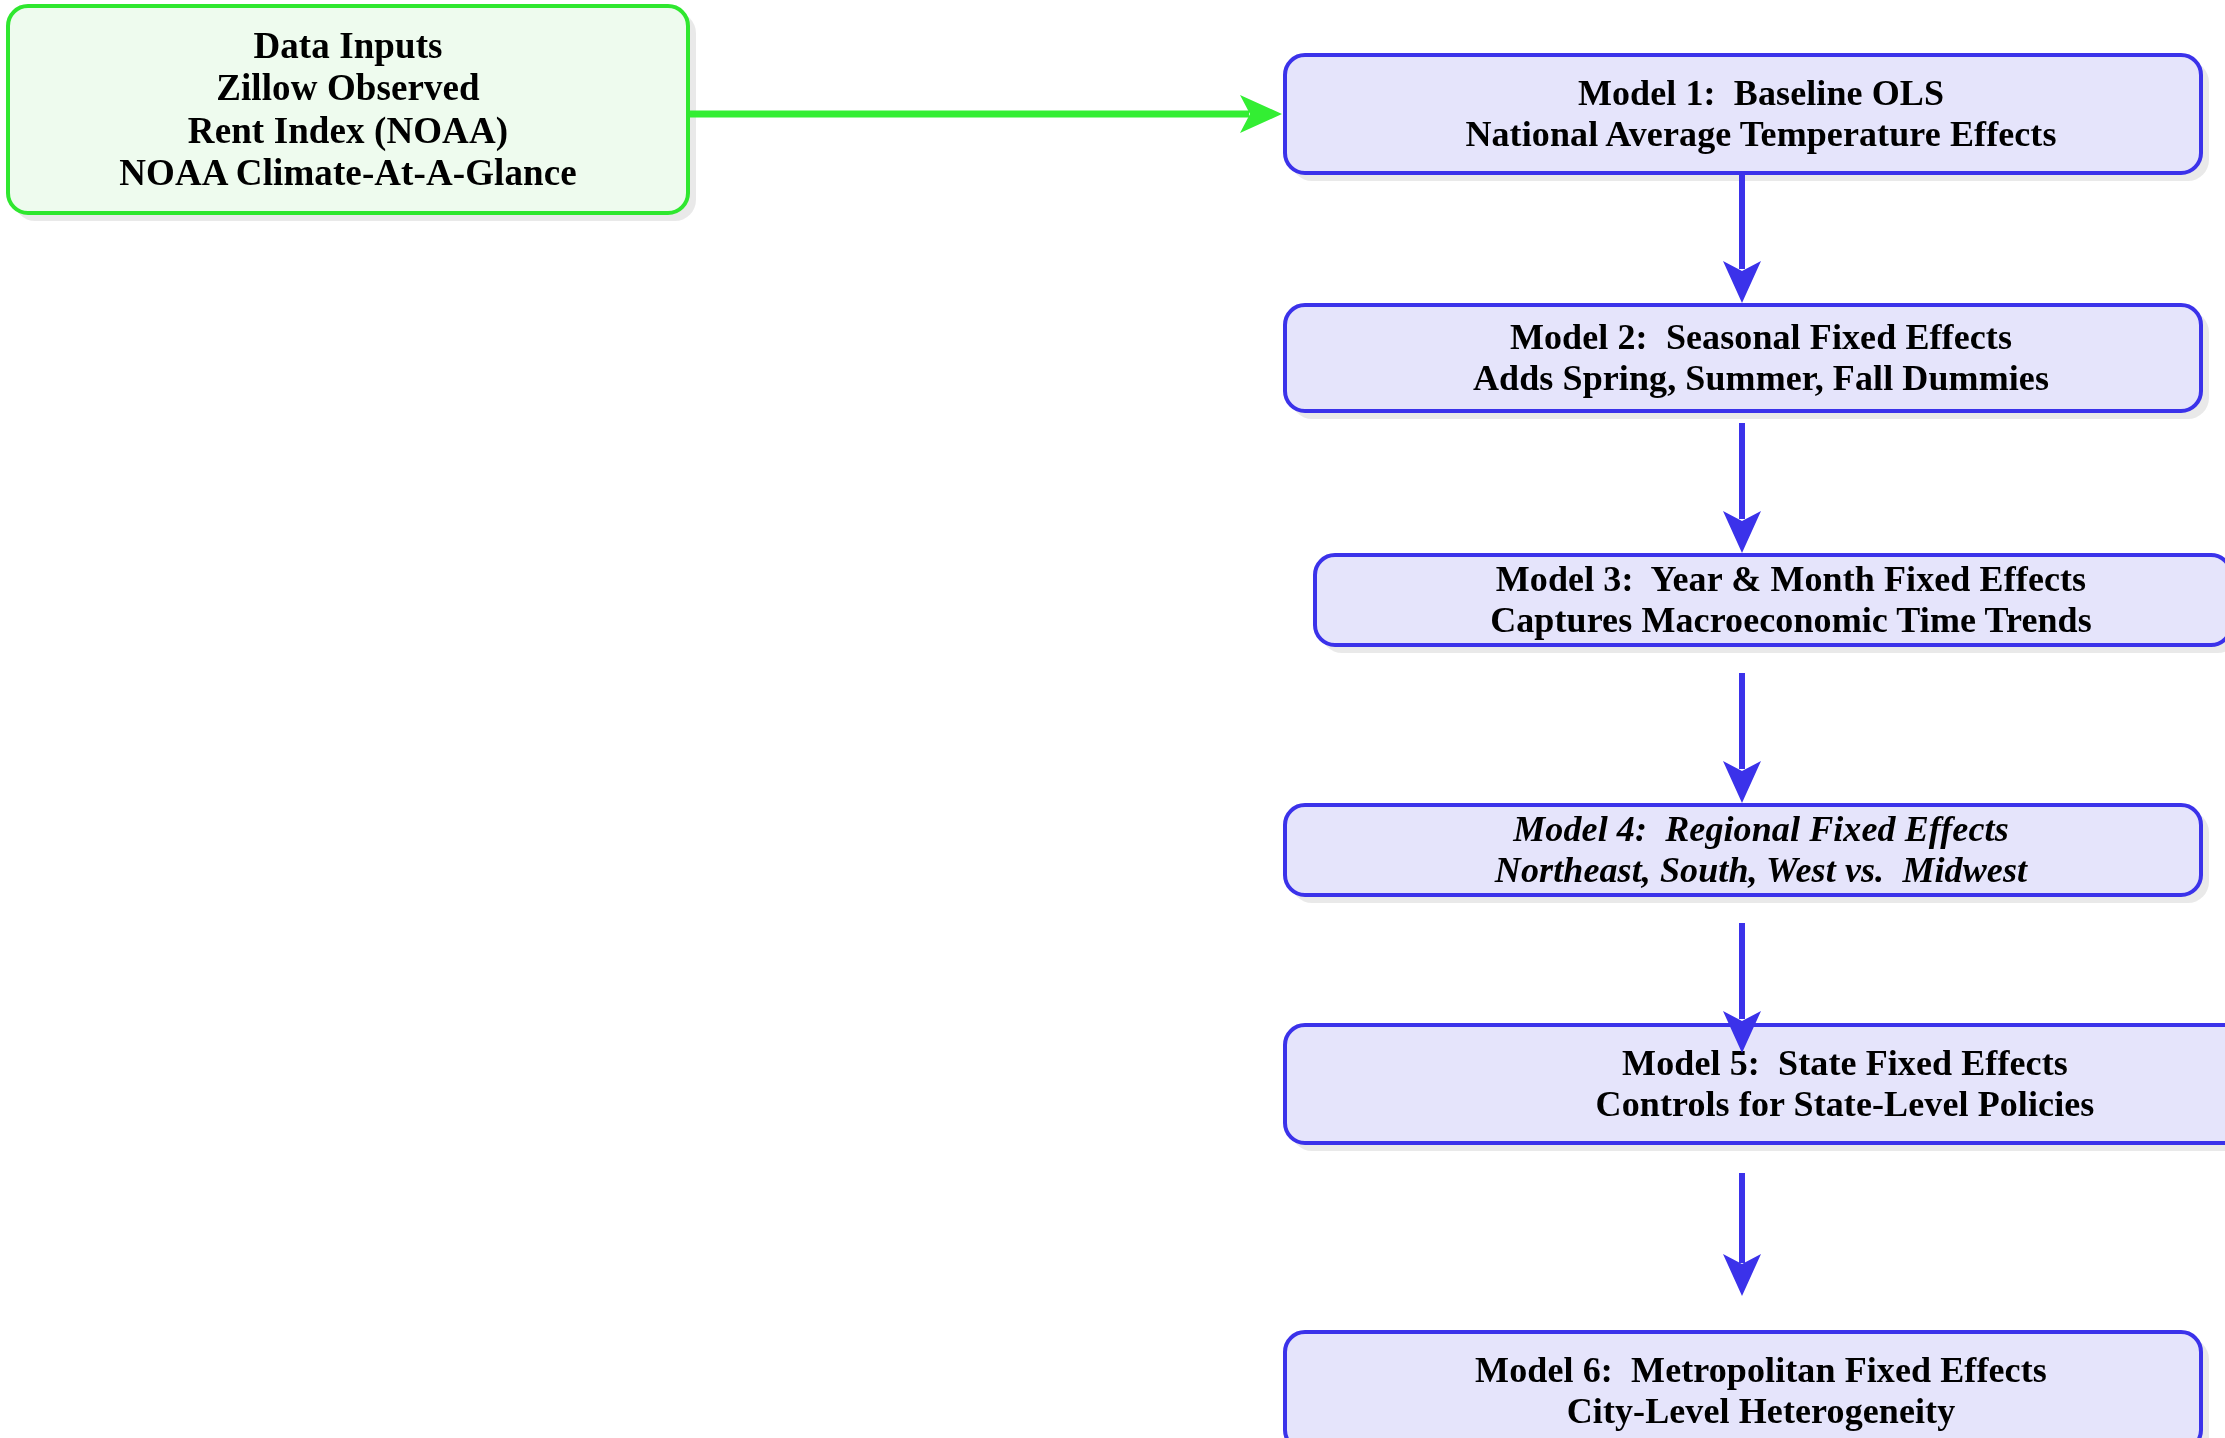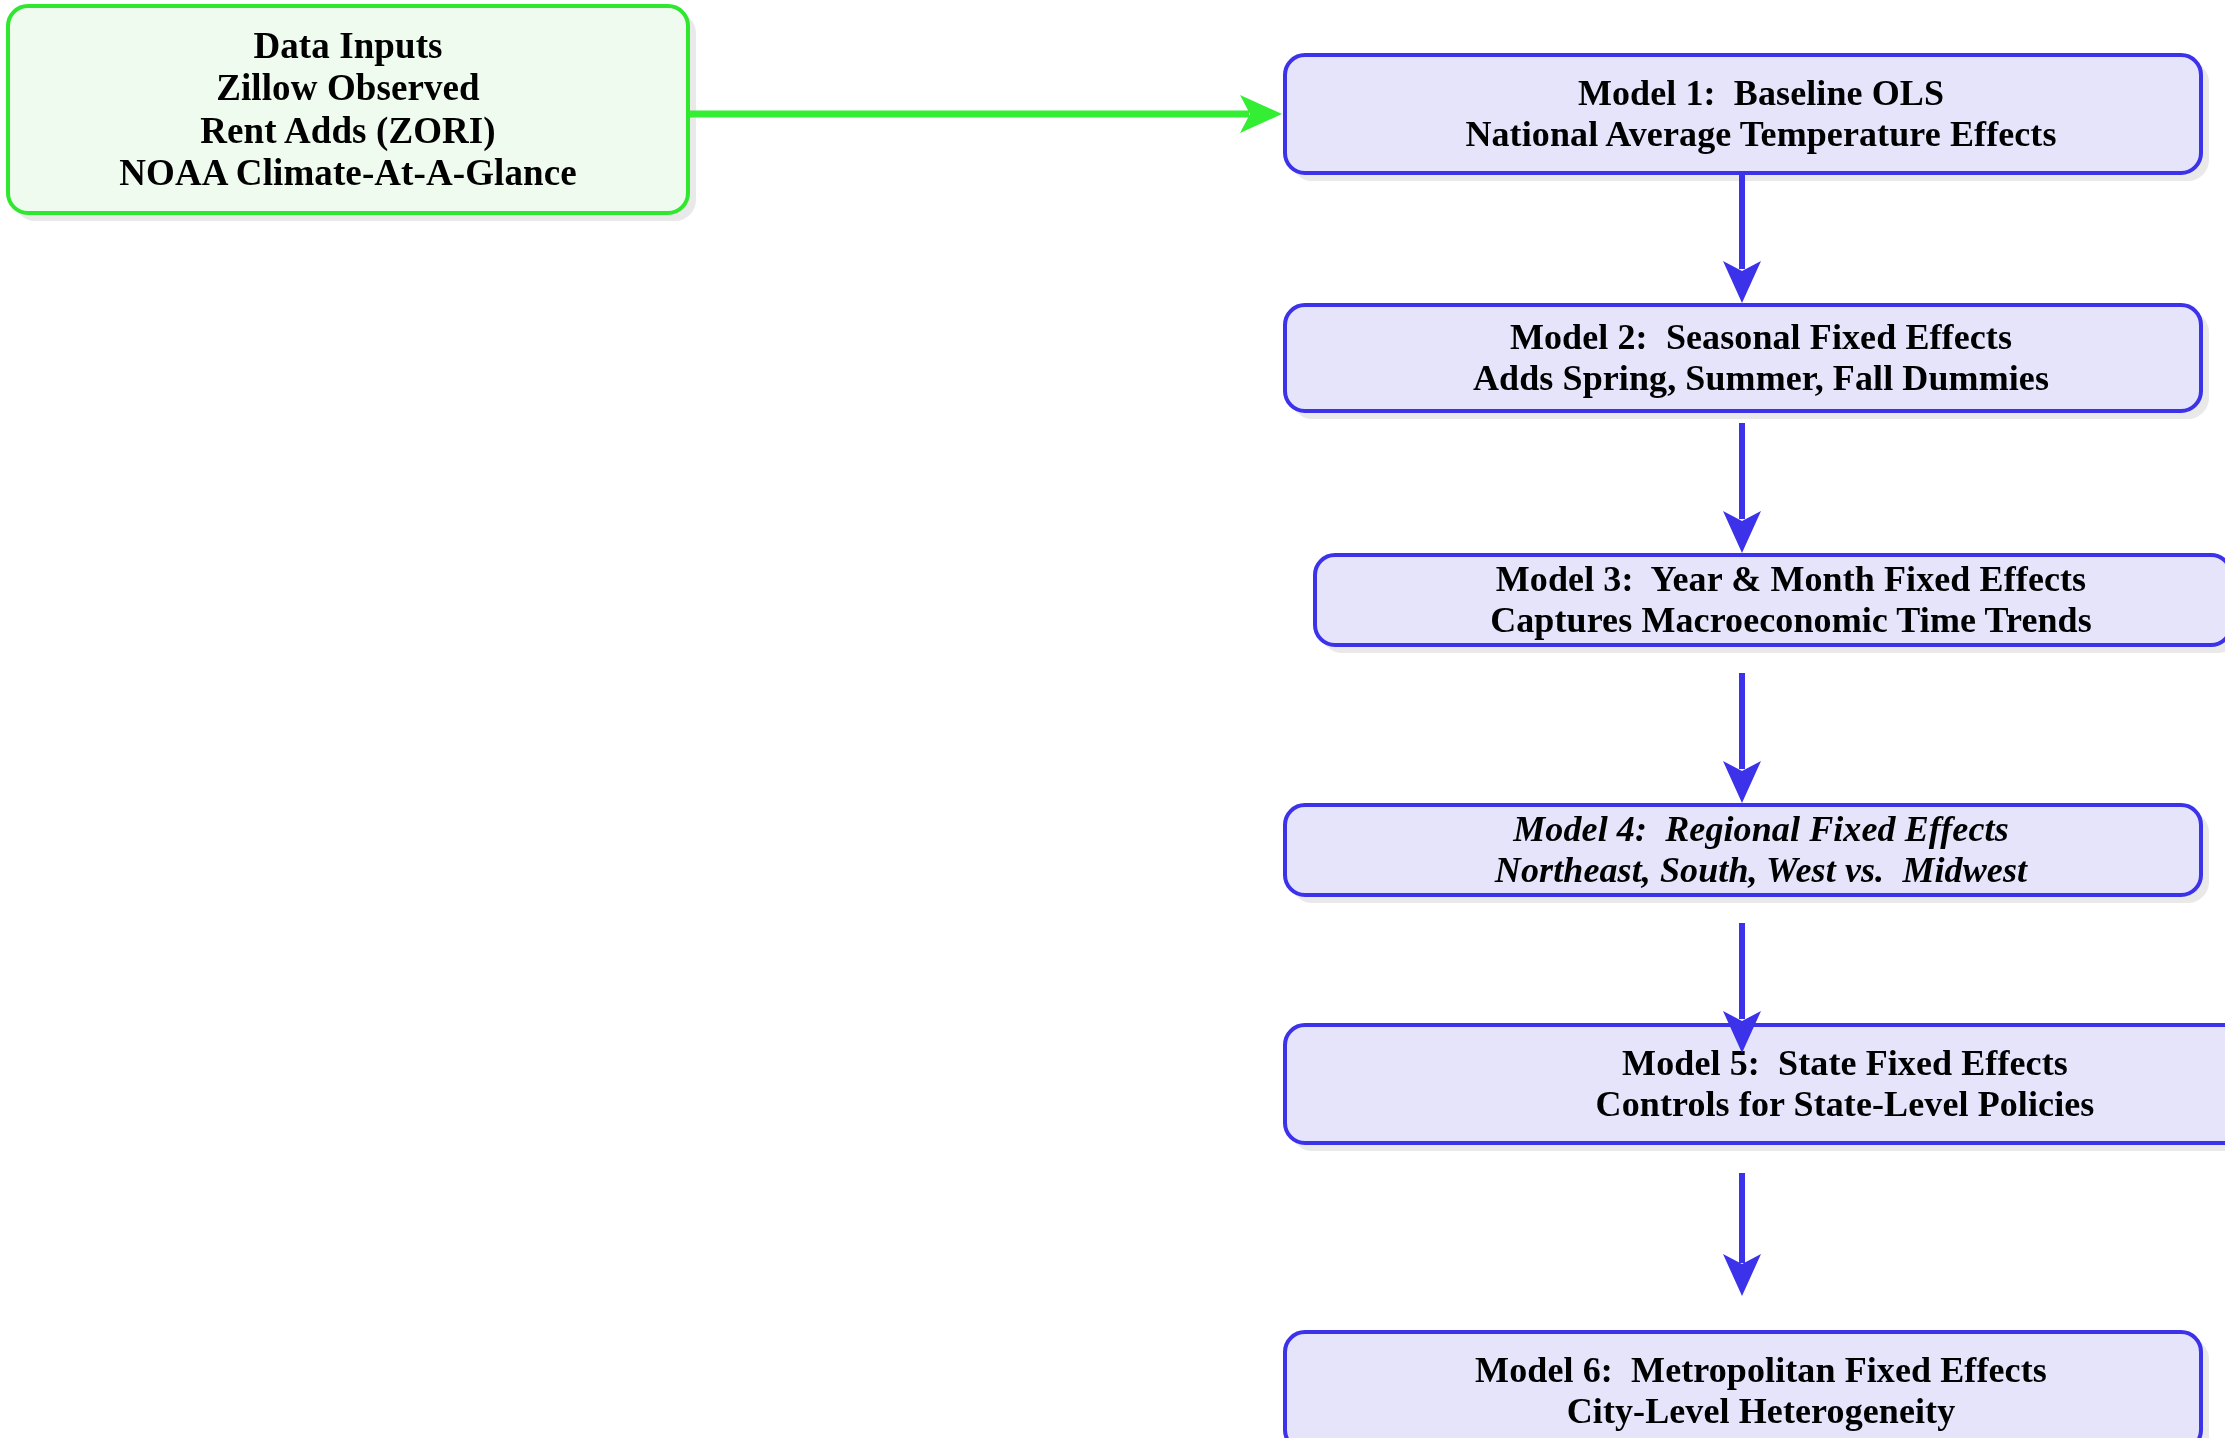--- a/index.html
+++ b/index.html
@@ -65,21 +65,21 @@
   }
 </style>
 </head>
 <body>
 
 <div id="canvas">
 
   <div class="node data-node" style="left:6px; top:4px; width:684px; height:211px;">
     <span class="line">Data Inputs</span>
     <span class="line">Zillow Observed</span>
-    <span class="line">Rent Adds (ZORI)</span>
+    <span class="line">Rent Index (NOAA)</span>
     <span class="line">NOAA Climate-At-A-Glance</span>
   </div>
 
   <div class="node model-node" style="left:1283px; top:53px; width:920px; height:122px;">
     <span class="line">Model 1:  Baseline OLS</span>
     <span class="line">National Average Temperature Effects</span>
   </div>
 
   <div class="node model-node" style="left:1283px; top:303px; width:920px; height:110px;">
     <span class="line">Model 2:  Seasonal Fixed Effects</span>

